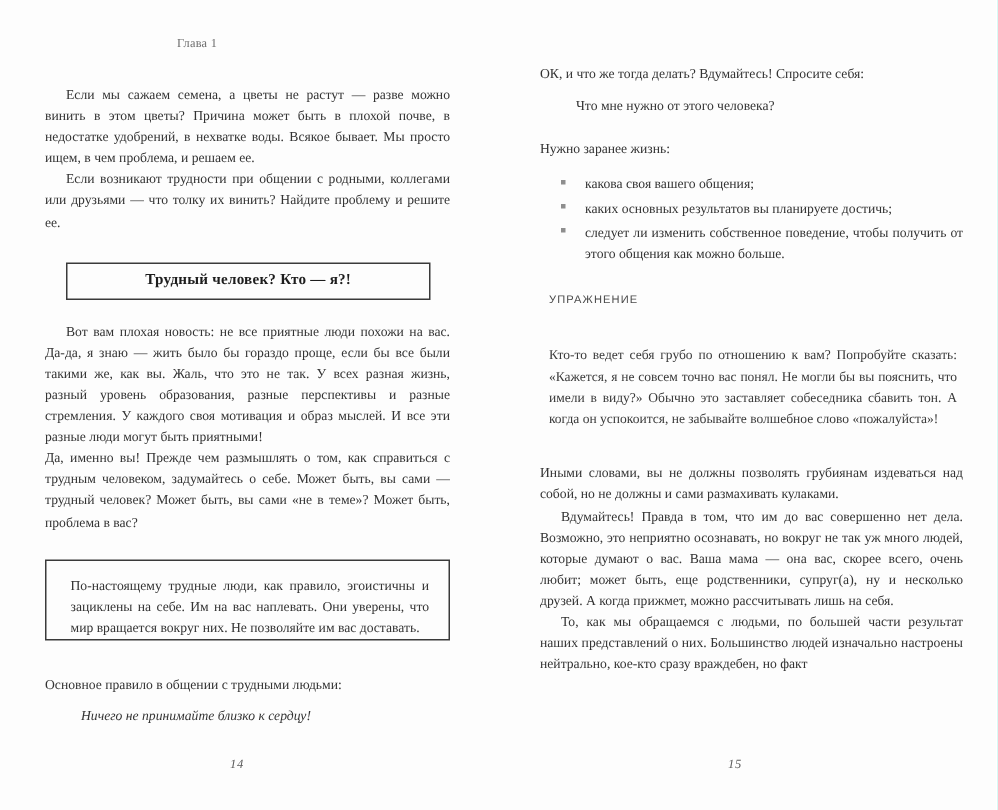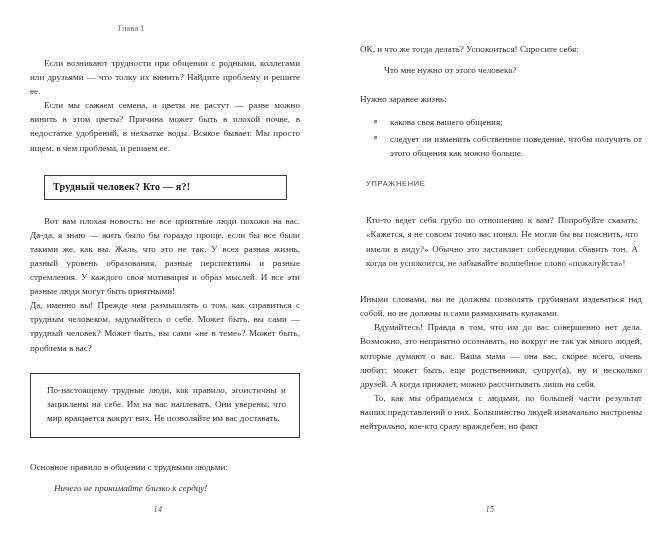--- a/index.html
+++ b/index.html
@@ -65,37 +65,37 @@
   }
   p.para.noindent { text-indent: 0; }
   p.para + p.para { margin-top: 0; }
   .gap-md { height: 15px; }
   .gap-lg { height: 22px; }
 
   .heading-box {
     margin: 20px 0 14px 0;
     border: 0.8px solid #3a3a3a;
     padding: 5px 8px 6px 8px;
-    text-align: left;
+    text-align: center;
     width: 243px;
     margin-left: 14px;
     box-sizing: border-box;
   }
   .heading-box .heading-text {
     font-size: 10.1px;
     font-weight: bold;
     letter-spacing: 0.15px;
     color: #1d1d1d;
     line-height: 12px;
     display: block;
   }
 
   .callout-box {
     border: 0.8px solid #3a3a3a;
-    padding: 9px 13px 11px 16px;
+    padding: 9px 13px 0 16px;
     margin: 18px 0 0 0;
     width: 270px;
     box-sizing: border-box;
   }
   .callout-box p {
     margin: 0;
     font-size: 9.1px;
     line-height: 14.4px;
     text-align: justify;
     text-indent: 0;
@@ -172,23 +172,23 @@
 <body>
 
 <div class="spread">
 
   <div class="page left">
 
     <div class="running-head left-head">Глава 1</div>
 
     <div class="body-col">
 
+      <p class="para">Если мы сажаем семена, а цветы не растут — разве можно винить в этом цветы? Причина может быть в плохой почве, в недостатке удобрений, в нехватке воды. Всякое бывает. Мы просто ищем, в чем проблема, и решаем ее.</p>
+
       <p class="para">Если возникают трудности при общении с родными, коллегами или друзьями — что толку их винить? Найдите проблему и решите ее.</p>
-
-      <p class="para">Если мы сажаем семена, а цветы не растут — разве можно винить в этом цветы? Причина может быть в плохой почве, в недостатке удобрений, в нехватке воды. Всякое бывает. Мы просто ищем, в чем проблема, и решаем ее.</p>
 
       <div class="heading-box">
         <span class="heading-text">Трудный человек? Кто — я?!</span>
       </div>
 
       <p class="para">Вот вам плохая новость: не все приятные люди похожи на вас. Да-да, я знаю — жить было бы гораздо проще, если бы все были такими же, как вы. Жаль, что это не так. У всех разная жизнь, разный уровень образования, разные перспективы и разные стремления. У каждого своя мотивация и образ мыслей. И все эти разные люди могут быть приятными!</p>
 
       <p class="para noindent">Да, именно вы! Прежде чем размышлять о том, как справиться с трудным человеком, задумайтесь о себе. Может быть, вы сами — трудный человек? Может быть, вы сами «не в теме»? Может быть, проблема в вас?</p>
 
       <div class="callout-box">
@@ -204,35 +204,39 @@
     </div>
 
     <div class="folio">14</div>
   </div>
 
   <div class="page right">
 
 
     <div class="body-col">
 
-      <p class="para noindent">ОК, и что же тогда делать? Успокоиться! Спросите себя:</p>
+      <p class="para noindent">ОК, и что же тогда делать? Вдумайтесь! Спросите себя:</p>
 
       <p class="quote-line">Что мне нужно от этого человека?</p>
 
       <div class="gap-md"></div>
 
       <p class="para noindent">Нужно заранее жизнь:</p>
 
       <ul class="bullets">
         <li>
           <span class="bullet-mark"></span>
           <span>какова своя вашего общения;</span>
         </li>
         <li>
           <span class="bullet-mark"></span>
+          <span>каких основных результатов вы планируете достичь;</span>
+        </li>
+        <li>
+          <span class="bullet-mark"></span>
           <span>следует ли изменить собственное поведение, чтобы получить от этого общения как можно больше.</span>
         </li>
       </ul>
 
       <div class="exercise">
         <span class="ex-label">УПРАЖНЕНИЕ</span>
         <p>Кто-то ведет себя грубо по отношению к вам? Попробуйте сказать: «Кажется, я не совсем точно вас понял. Не могли бы вы пояснить, что имели в виду?» Обычно это заставляет собеседника сбавить тон. А когда он успокоится, не забывайте волшебное слово «пожалуйста»!</p>
       </div>
 
       <div class="gap-lg"></div>

